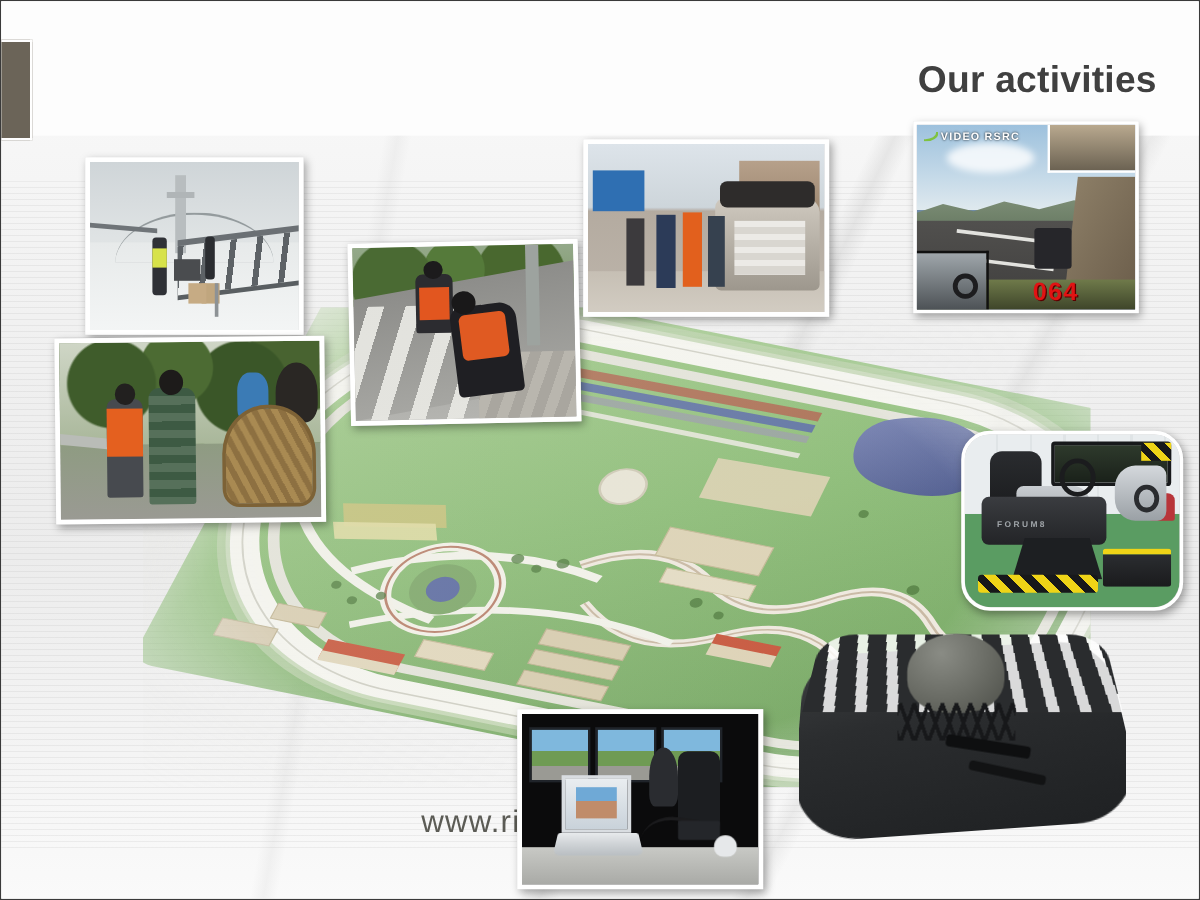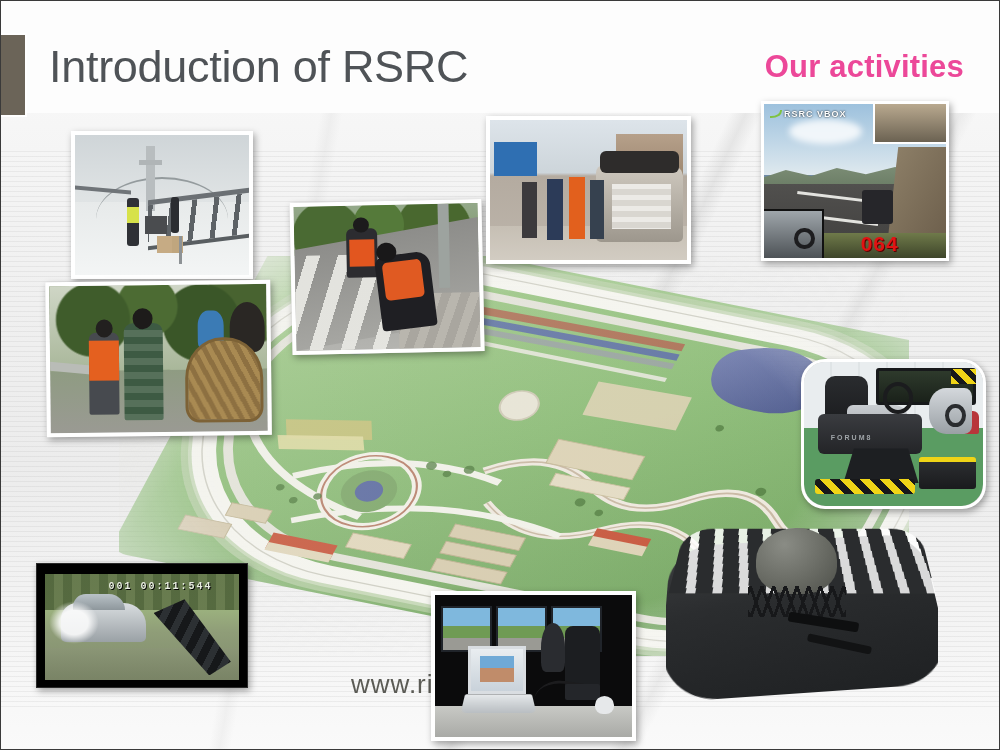--- a/index.html
+++ b/index.html
@@ -58,21 +58,21 @@
     position: absolute; left: 48px; top: 40px;
     font-size: 45px; font-weight: 400;
     color: #4f5357;
     letter-spacing: -0.3px;
     text-shadow: 1px 1px 1px rgba(255,255,255,.9);
     white-space: nowrap;
   }
   .subtitle {
     position: absolute; right: 35px; top: 48px;
     font-size: 31px; font-weight: bold;
-    color: #ec4899;
+    color: #404040;
     letter-spacing: .2px;
     text-shadow: 1px 1px 1px rgba(255,255,255,.8);
     white-space: nowrap;
   }
 
   
   .watermark {
     position: absolute; left: 350px; top: 668px;
     font-size: 26px; color: #5b5b55;
     letter-spacing: 1px;
@@ -357,21 +357,20 @@
 </head>
 <body>
 
 <div class="slide">
 
   <div class="bg-sheen"></div>
   <div class="bg-white-top"></div>
   <div class="bg-lines"></div>
 
   <div class="title-accent"></div>
-  <div class="page-title">Introduction of RSRC</div>
   <div class="subtitle">Our activities</div>
 
   <div class="aerial feather">
     <svg viewBox="0 0 790 400" width="790" height="400" preserveAspectRatio="none">
       <defs>
         <linearGradient id="grassG" x1="0" y1="0" x2="1" y2="1">
           <stop offset="0%" stop-color="#a9cf92"></stop>
           <stop offset="45%" stop-color="#8dbd78"></stop>
           <stop offset="100%" stop-color="#6f9e5e"></stop>
         </linearGradient>
@@ -523,38 +522,26 @@
       <div class="roadv"></div>
       <div class="lane"></div>
       <div class="cliff"></div>
       <div class="car2"></div>
       <div class="hood"></div>
       <div class="pip-bl">
         <div class="wheel"></div>
       </div>
       <div class="pip-top"></div>
       <div class="vbox-logo">
-        <span class="leaf"></span><span>RSRC VBOX</span>
+        <span class="leaf"></span><span>VIDEO RSRC</span>
       </div>
       <div class="vbox-speed">064</div>
     </div>
   </div>
 
-  <div class="photo" style="left:35px; top:562px; width:212px; height:125px; border:1px solid #2a2a2a;">
-    <div class="sc-crash" style="position:absolute; inset:0;">
-      <div class="vid">
-        <div class="bg-trees"></div>
-        <div class="water"></div>
-        <div class="gcar"></div>
-        <div class="spray"></div>
-        <div class="barrier"></div>
-      </div>
-      <div class="crash-osd">001  00:11:544</div>
-    </div>
-  </div>
 
   <div class="photo photo-white" style="left:430px; top:590px; width:205px; height:150px;">
     <div class="sc-simroom" style="position:absolute; inset:0;">
       <div class="scr s1"></div>
       <div class="scr s2"></div>
       <div class="scr s3"></div>
       <div class="person"></div>
       <div class="seat"></div>
       <div class="desk"></div>
       <div class="lapscr"></div>

